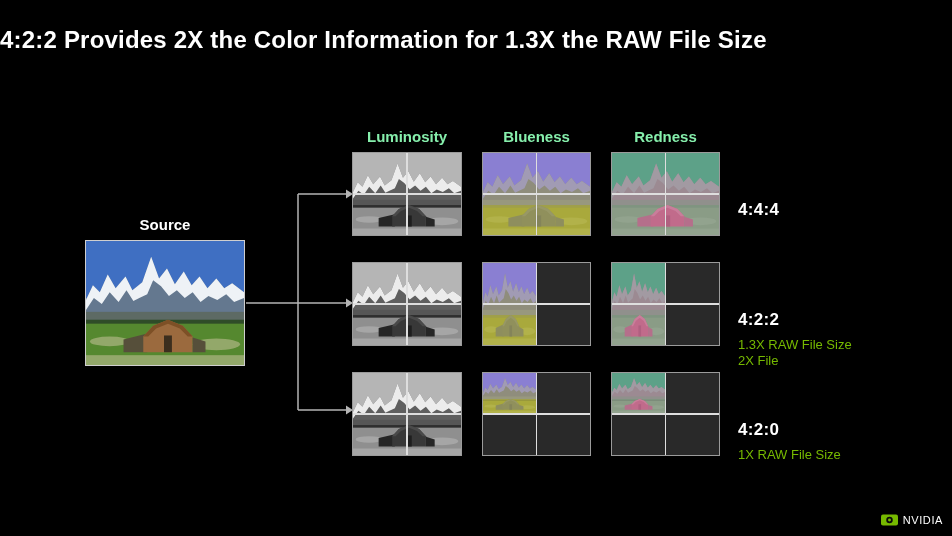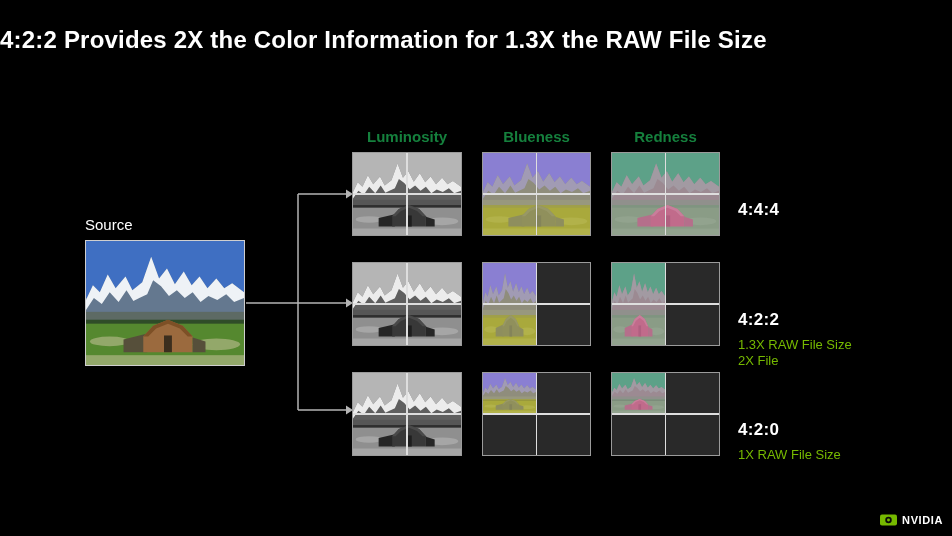--- a/index.html
+++ b/index.html
@@ -5,25 +5,25 @@
   html,body{margin:0;padding:0;background:#000;}
   .slide{
     position:relative;width:952px;height:536px;background:#000;overflow:hidden;
     font-family:"Liberation Sans",sans-serif;-webkit-font-smoothing:antialiased;
   }
   .title{
     position:absolute;top:26px;left:0;width:952px;margin:0;
     color:#fff;font-size:24px;font-weight:700;letter-spacing:.2px;
   }
   .col-header{
-    position:absolute;top:128px;color:#15803d;font-size:15px;font-weight:700;text-align:center;
+    position:absolute;top:128px;color:#86efac;font-size:15px;font-weight:700;text-align:center;
   }
   .source-label{
-    position:absolute;top:216px;left:85px;width:160px;
-    color:#fff;font-size:15px;font-weight:400;
+    position:absolute;top:216px;left:85px;width:160px;text-align:center;
+    color:#fff;font-size:15px;font-weight:700;
   }
   .source-img{
     position:absolute;left:85px;top:240px;width:160px;height:126px;
     border:1px solid #cfcfcf;box-sizing:border-box;background:#000;
   }
   .source-img svg{display:block;width:100%;height:100%;}
   
   .tile{
     position:absolute;width:110px;height:84px;background:#292929;
     border:1px solid #9b9b9b;box-sizing:border-box;
@@ -39,21 +39,21 @@
   .pal-cb{--sky:#8a7fd2;--haze:#9187cc;--rock:#8f8d7c;--snow:#a19bb4;--base:#98987e;--trees:#a0a048;--grass:#a9a93c;--grass2:#b2b24a;--shed:#8e8e5e;--barn:#90905c;--roof:#989866;--door:#84845a;}
   .pal-cr{--sky:#5da188;--haze:#6aa891;--rock:#9c8a92;--snow:#a29aa2;--base:#90908c;--trees:#7f9480;--grass:#8a9c86;--grass2:#92a38e;--shed:#b56f8b;--barn:#c16b8b;--roof:#c97e9b;--door:#b06080;}
   
   .rowlabel{position:absolute;left:738px;width:200px;margin-top:38px;}
   .rowlabel .ratio{color:#fff;font-size:17px;font-weight:600;margin-bottom:7px;letter-spacing:.3px;}
   .rowlabel .green{color:#76b900;font-size:13px;line-height:16px;font-weight:500;}
   
   .arrows{position:absolute;left:0;top:0;width:952px;height:536px;pointer-events:none;}
   
   .footer{position:absolute;right:9px;bottom:10px;display:flex;align-items:center;gap:5px;}
-  .footer .brand{color:#fff;font-size:11px;font-weight:700;letter-spacing:.6px;}
+  .footer .brand{color:#fff;font-size:11px;font-weight:400;letter-spacing:.6px;}
   .hidden-defs{position:absolute;width:0;height:0;overflow:hidden;}
 </style>
 </head>
 <body>
 
 <svg class="hidden-defs" aria-hidden="true">
   <defs>
     <g id="scene">
       <rect x="0" y="0" width="160" height="82" style="fill:var(--sky)"></rect>
       <rect x="0" y="58" width="160" height="24" style="fill:var(--haze)"></rect>

